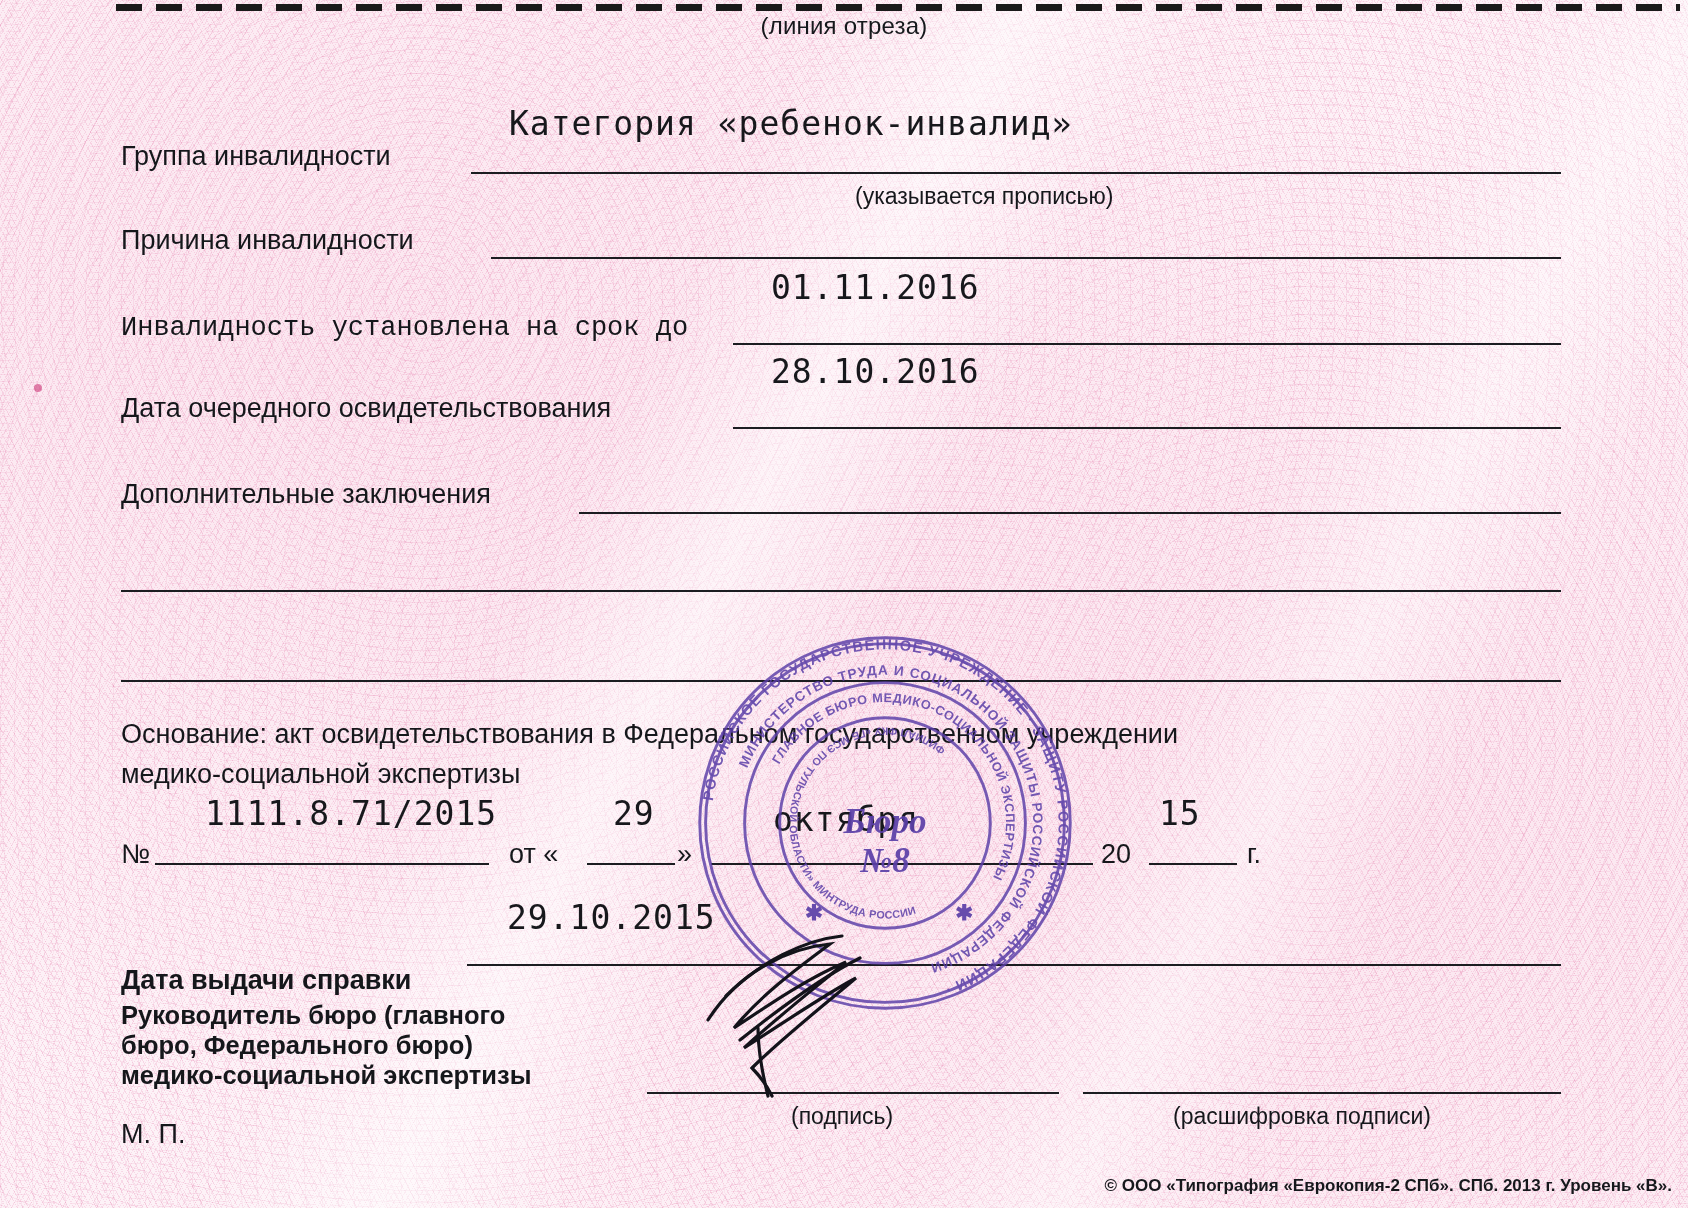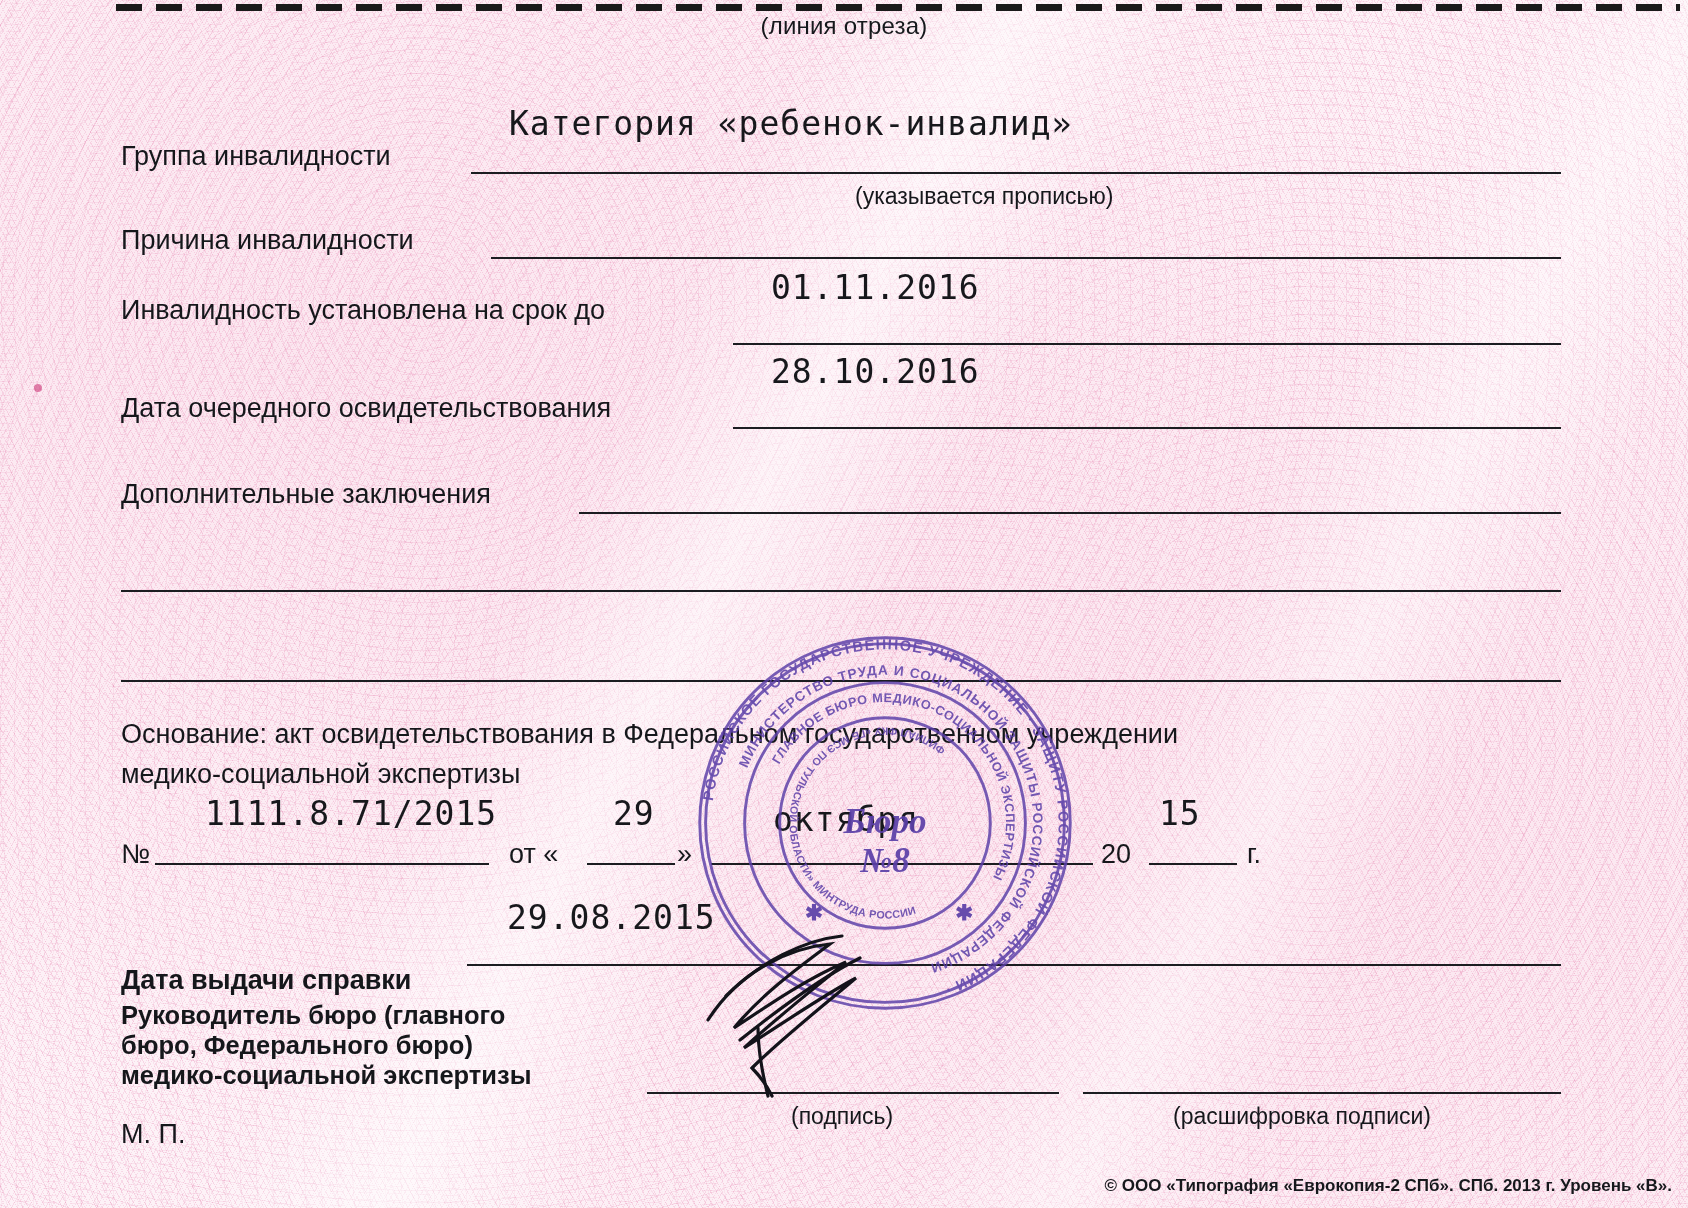--- a/index.html
+++ b/index.html
@@ -168,21 +168,21 @@
     <div class="hand big" style="left:500px; top:104px;">Категория «ребенок-инвалид»</div>
     <div class="lbl" style="left:112px; top:140px;">Группа инвалидности</div>
     <div class="rule" style="left:462px; top:172px; width:1090px;"></div>
     <div class="lbl small" style="left:846px; top:180px;">(указывается прописью)</div>
 
     <div class="lbl" style="left:112px; top:224px;">Причина инвалидности</div>
     <div class="hand" style="left:500px; top:216px;"></div>
     <div class="rule" style="left:482px; top:257px; width:1070px;"></div>
 
     <div class="hand big" style="left:762px; top:268px;">01.11.2016</div>
-    <div class="lbl" style="left:112px; top:294px;">Инвалидность установлена на срок до</div>
+    <div class="lbl" style="left:112px; top:312px;font-family:Liberation Mono, monospace;">Инвалидность установлена на срок до</div>
     <div class="rule" style="left:724px; top:343px; width:828px;"></div>
 
     <div class="hand big" style="left:762px; top:352px;">28.10.2016</div>
     <div class="lbl" style="left:112px; top:392px;">Дата очередного освидетельствования</div>
     <div class="rule" style="left:724px; top:427px; width:828px;"></div>
 
     <div class="lbl" style="left:112px; top:478px;text-align:center;">Дополнительные заключения</div>
     <div class="hand" style="left:600px; top:470px;"></div>
     <div class="rule" style="left:570px; top:512px; width:982px;"></div>
     <div class="rule" style="left:112px; top:590px; width:1440px;"></div>
@@ -199,21 +199,21 @@
     <div class="lbl" style="left:112px; top:838px;">№</div>
     <div class="rule" style="left:146px; top:863px; width:334px;"></div>
     <div class="lbl" style="left:500px; top:838px;">от «</div>
     <div class="rule" style="left:578px; top:863px; width:88px;"></div>
     <div class="lbl" style="left:668px; top:838px;">»</div>
     <div class="rule" style="left:702px; top:863px; width:382px;"></div>
     <div class="lbl" style="left:1092px; top:838px;">20</div>
     <div class="rule" style="left:1140px; top:863px; width:88px;"></div>
     <div class="lbl" style="left:1238px; top:838px;">г.</div>
 
-    <div class="hand big" style="left:498px; top:898px;">29.08.2015</div>
+    <div class="hand big" style="left:498px; top:898px;">29.10.2015</div>
     <div class="lbl" style="left:112px; top:964px;font-weight:bold;">Дата выдачи справки</div>
     <div class="rule" style="left:458px; top:964px; width:1094px;"></div>
 
     <div class="lbl bold" style="left:112px; top:1000px;">Руководитель бюро (главного</div>
     <div class="lbl bold" style="left:112px; top:1030px;">бюро, Федерального бюро)</div>
     <div class="lbl bold" style="left:112px; top:1060px;">медико-социальной экспертизы</div>
 
 
     <div class="rule" style="left:638px; top:1092px; width:412px;"></div>
     <div class="rule" style="left:1074px; top:1092px; width:478px;"></div>

